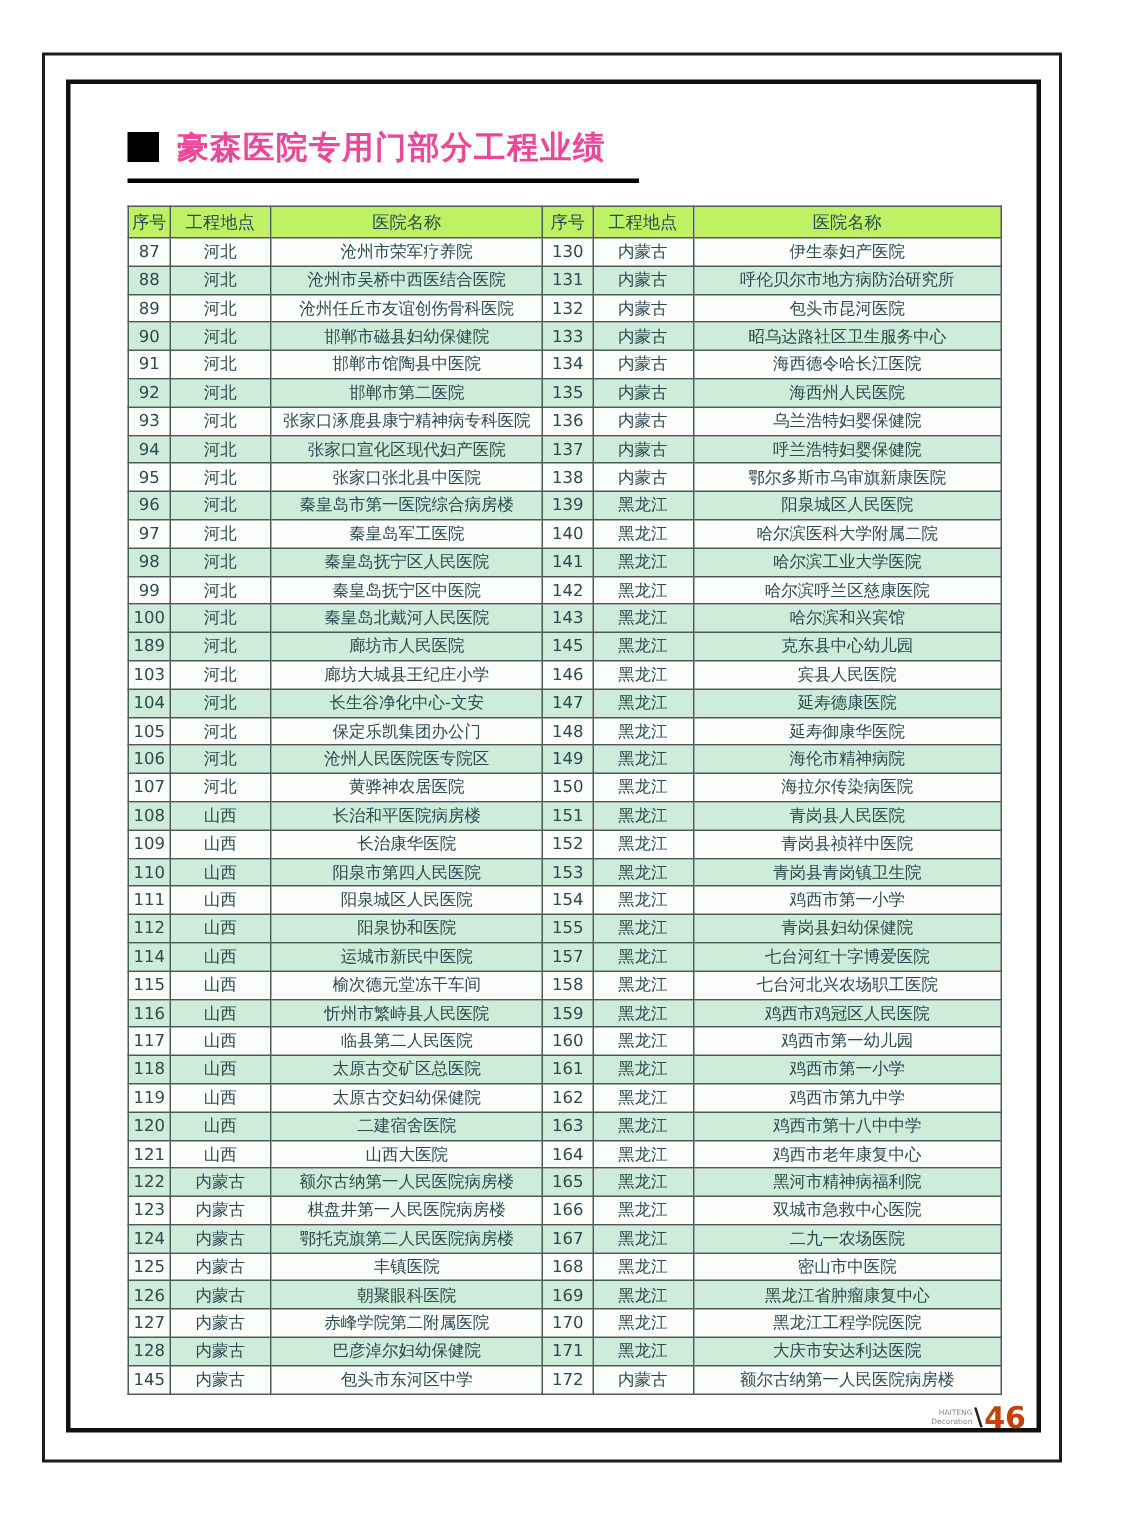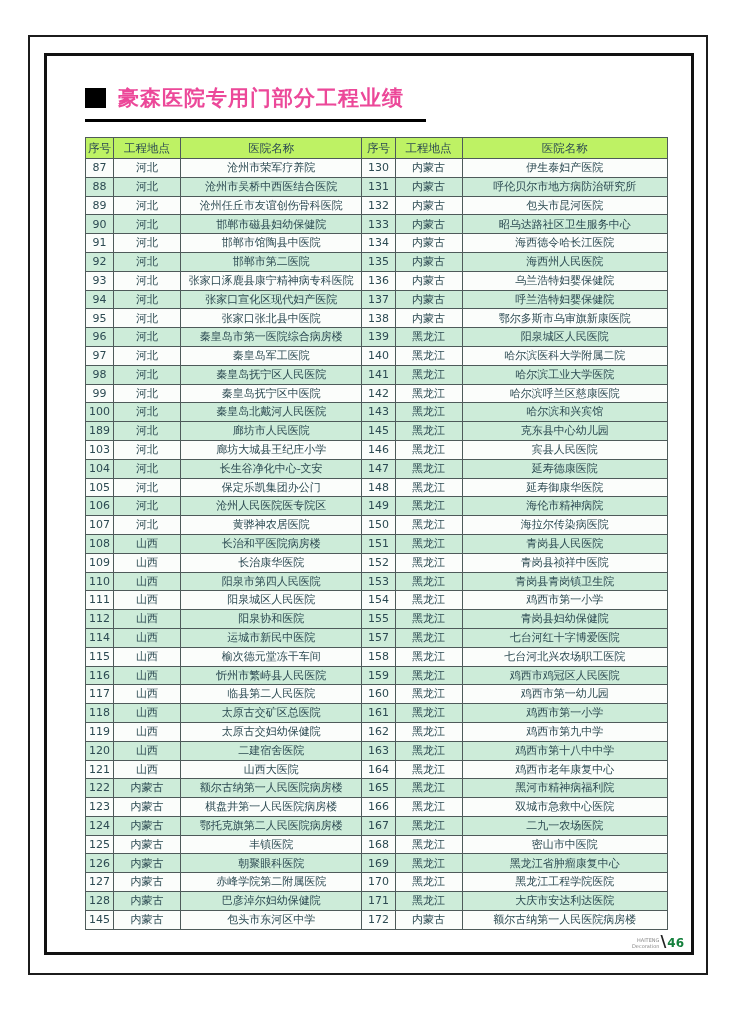--- a/index.html
+++ b/index.html
@@ -77,21 +77,21 @@
   .brand-lines{
     text-align:right;
     font-size:5px;line-height:6px;
     color:#8a8a8a;
   }
   .slash-mark{
     font-size:16px;color:#222;font-weight:bold;
     transform:translateY(-1px);
   }
   .page-num{
-    font-size:12px;font-weight:bold;color:#15803d;
+    font-size:20px;font-weight:bold;color:#c2410c;
   }
 </style>
 </head>
 <body>
 
 <div class="page">
   <div class="outer-frame"></div>
   <div class="inner-frame"></div>
 
   <div class="title-block">

